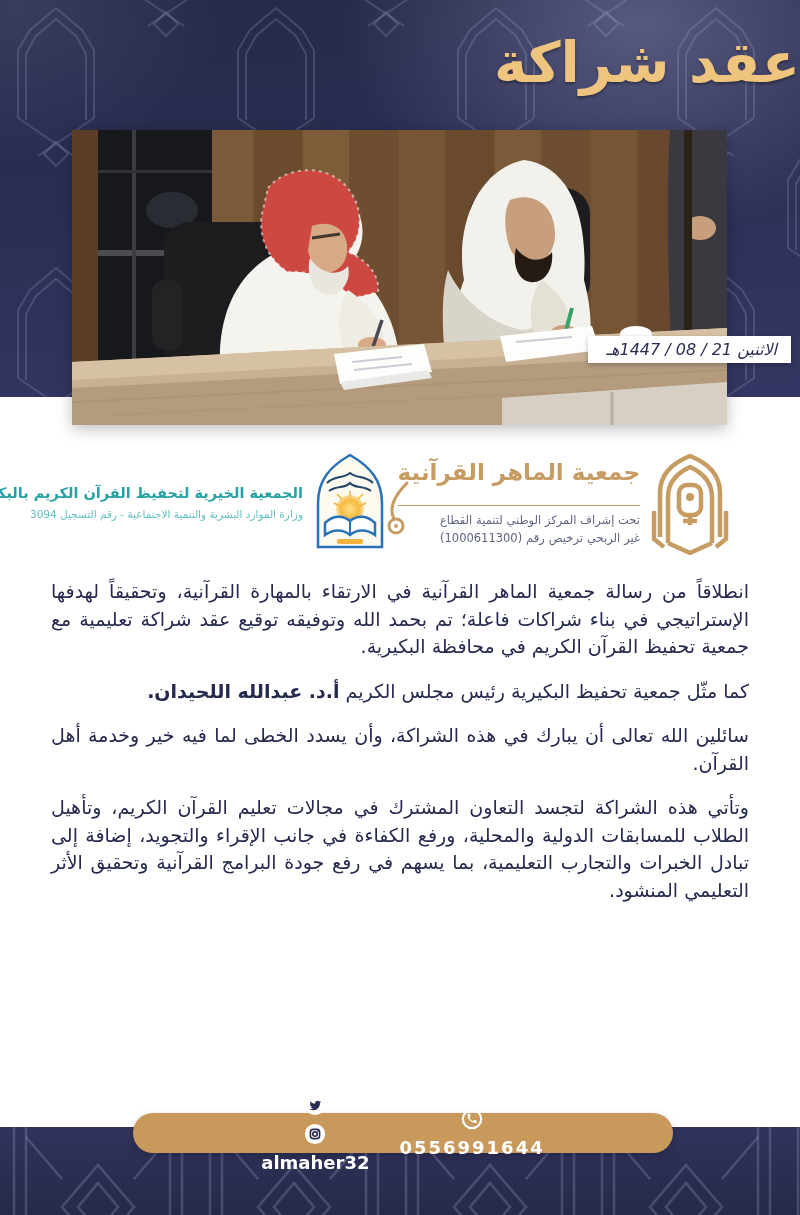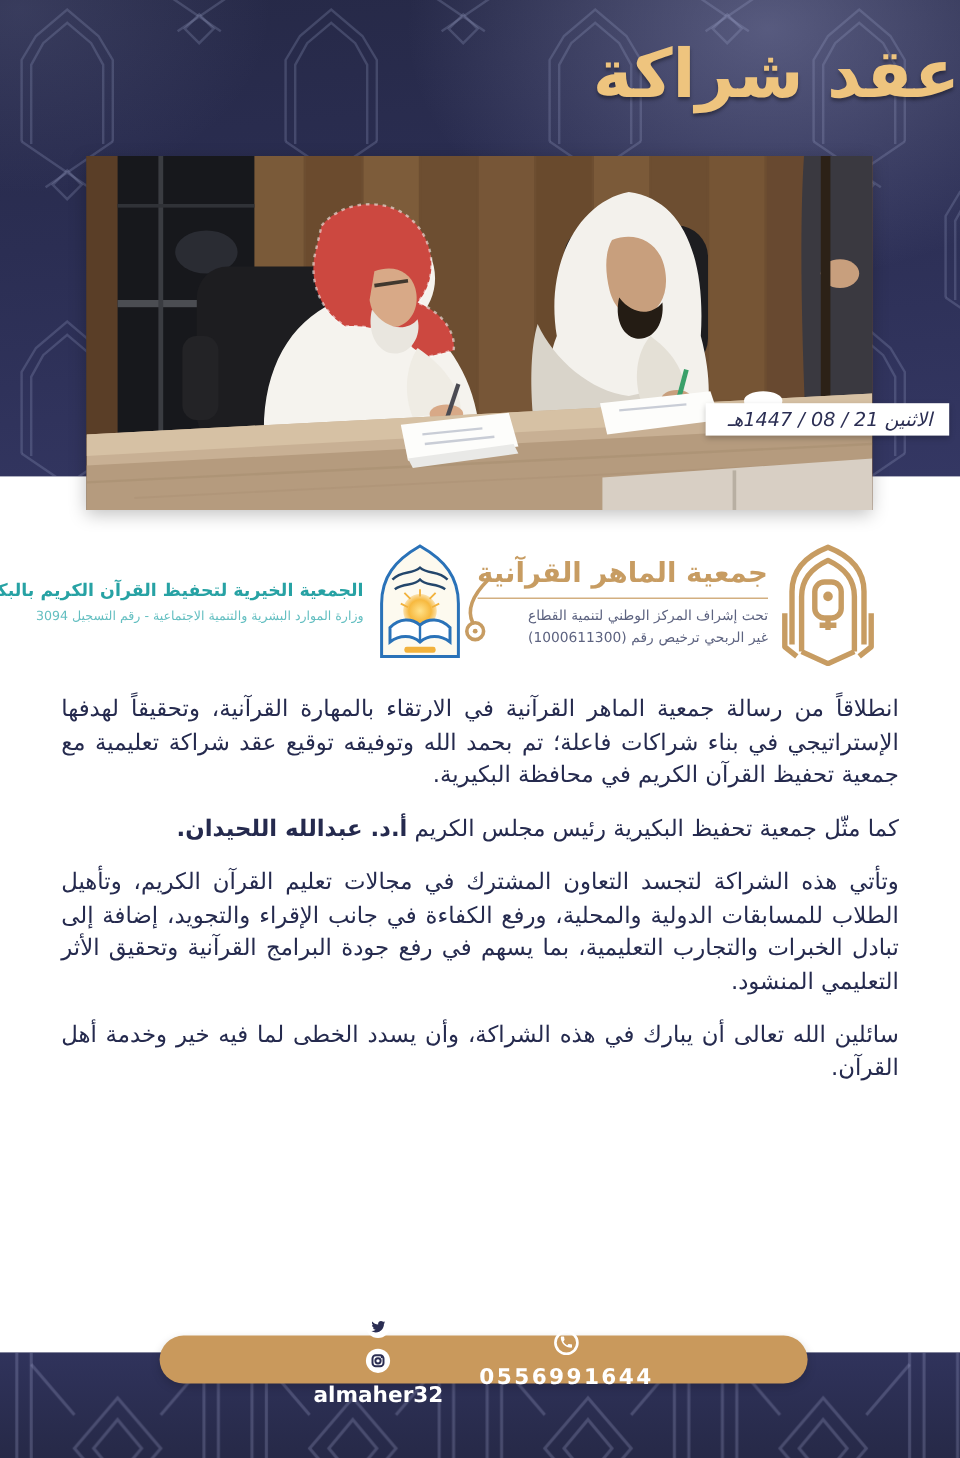--- a/index.html
+++ b/index.html
@@ -38,21 +38,21 @@
     background:#ffffff; box-shadow:0 2px 5px rgba(0,0,0,0.25);
     display:flex; align-items:center; direction:rtl;
     font-size:16px; font-weight:500; color:#2b2e53; white-space:nowrap;font-style:italic;
   }
   
   .logos { position:absolute; left:0; top:443px; width:800px; height:125px; }
   .almaher-logo { position:absolute; right:70px; top:8px; width:290px; display:flex; align-items:center; gap:10px; }
   .almaher-text { direction:rtl; text-align:right; width:200px; }
   .almaher-name {
     display:inline-block; font-size:23px; font-weight:bold; color:#c79c62;
-    padding-bottom:7px; border-bottom:1.5px solid #c79c62; white-space:nowrap;
+    padding-bottom:20px; border-bottom:1.5px solid #c79c62; white-space:nowrap;
   }
   .almaher-sub { margin-top:6px; font-size:11.5px; color:#5d6380; line-height:1.55; text-align:justify; text-align-last:justify; }
   .ornament { position:absolute; left:383px; top:38px; }
   .bukayriyah-logo { position:absolute; left:60px; top:10px; display:flex; align-items:center; gap:10px; }
   .bukayriyah-text { direction:rtl; text-align:right; width:243px; }
   .bukayriyah-name { font-size:14.5px; font-weight:bold; color:#27a2a4; white-space:nowrap; }
   .bukayriyah-sub { margin-top:7px; font-size:10.5px; color:#64bfc1; white-space:nowrap; }
   
   .body-text {
     position:absolute; left:51px; top:578px; width:698px;
@@ -241,22 +241,22 @@
         <path d="M12,70 C20,62 30,62 37,68 C44,62 54,62 62,70 L62,82 C54,76 44,76 37,82 C30,76 20,76 12,82 Z" fill="#ffffff" stroke="#2a72b8" stroke-width="2.5"></path>
         <line x1="37" y1="68" x2="37" y2="82" stroke="#2a72b8" stroke-width="2"></line>
         <rect x="24" y="86" width="26" height="5" rx="2" fill="#f2b23c"></rect>
       </svg>
     </div>
   </div>
 
   <div class="body-text" dir="rtl">
     <p>انطلاقاً من رسالة جمعية الماهر القرآنية في الارتقاء بالمهارة القرآنية، وتحقيقاً لهدفها الإستراتيجي في بناء شراكات فاعلة؛ تم بحمد الله وتوفيقه توقيع عقد شراكة تعليمية مع جمعية تحفيظ القرآن الكريم في محافظة البكيرية.</p>
     <p><span>كما مثّل جمعية تحفيظ البكيرية رئيس مجلس الكريم </span><strong>أ.د. عبدالله اللحيدان.</strong></p>
+    <p>سائلين الله تعالى أن يبارك في هذه الشراكة، وأن يسدد الخطى لما فيه خير وخدمة أهل القرآن.</p>
     <p>وتأتي هذه الشراكة لتجسد التعاون المشترك في مجالات تعليم القرآن الكريم، وتأهيل الطلاب للمسابقات الدولية والمحلية، ورفع الكفاءة في جانب الإقراء والتجويد، إضافة إلى تبادل الخبرات والتجارب التعليمية، بما يسهم في رفع جودة البرامج القرآنية وتحقيق الأثر التعليمي المنشود.</p>
-    <p>سائلين الله تعالى أن يبارك في هذه الشراكة، وأن يسدد الخطى لما فيه خير وخدمة أهل القرآن.</p>
   </div>
 
   <div class="footer">
     <svg width="800" height="88" aria-hidden="true">
       <defs>
         <pattern id="footgeo" width="196" height="160" patternUnits="userSpaceOnUse">
           <g fill="none" stroke="#aab0d6" stroke-opacity="0.25" stroke-width="2.5">
             <path d="M14,0 V160 M26,0 V160 M170,0 V160 M182,0 V160"></path>
             <path d="M98,38 L134,80 L98,122 L62,80 Z"></path>
             <path d="M98,56 L118,80 L98,104 L78,80 Z"></path>

